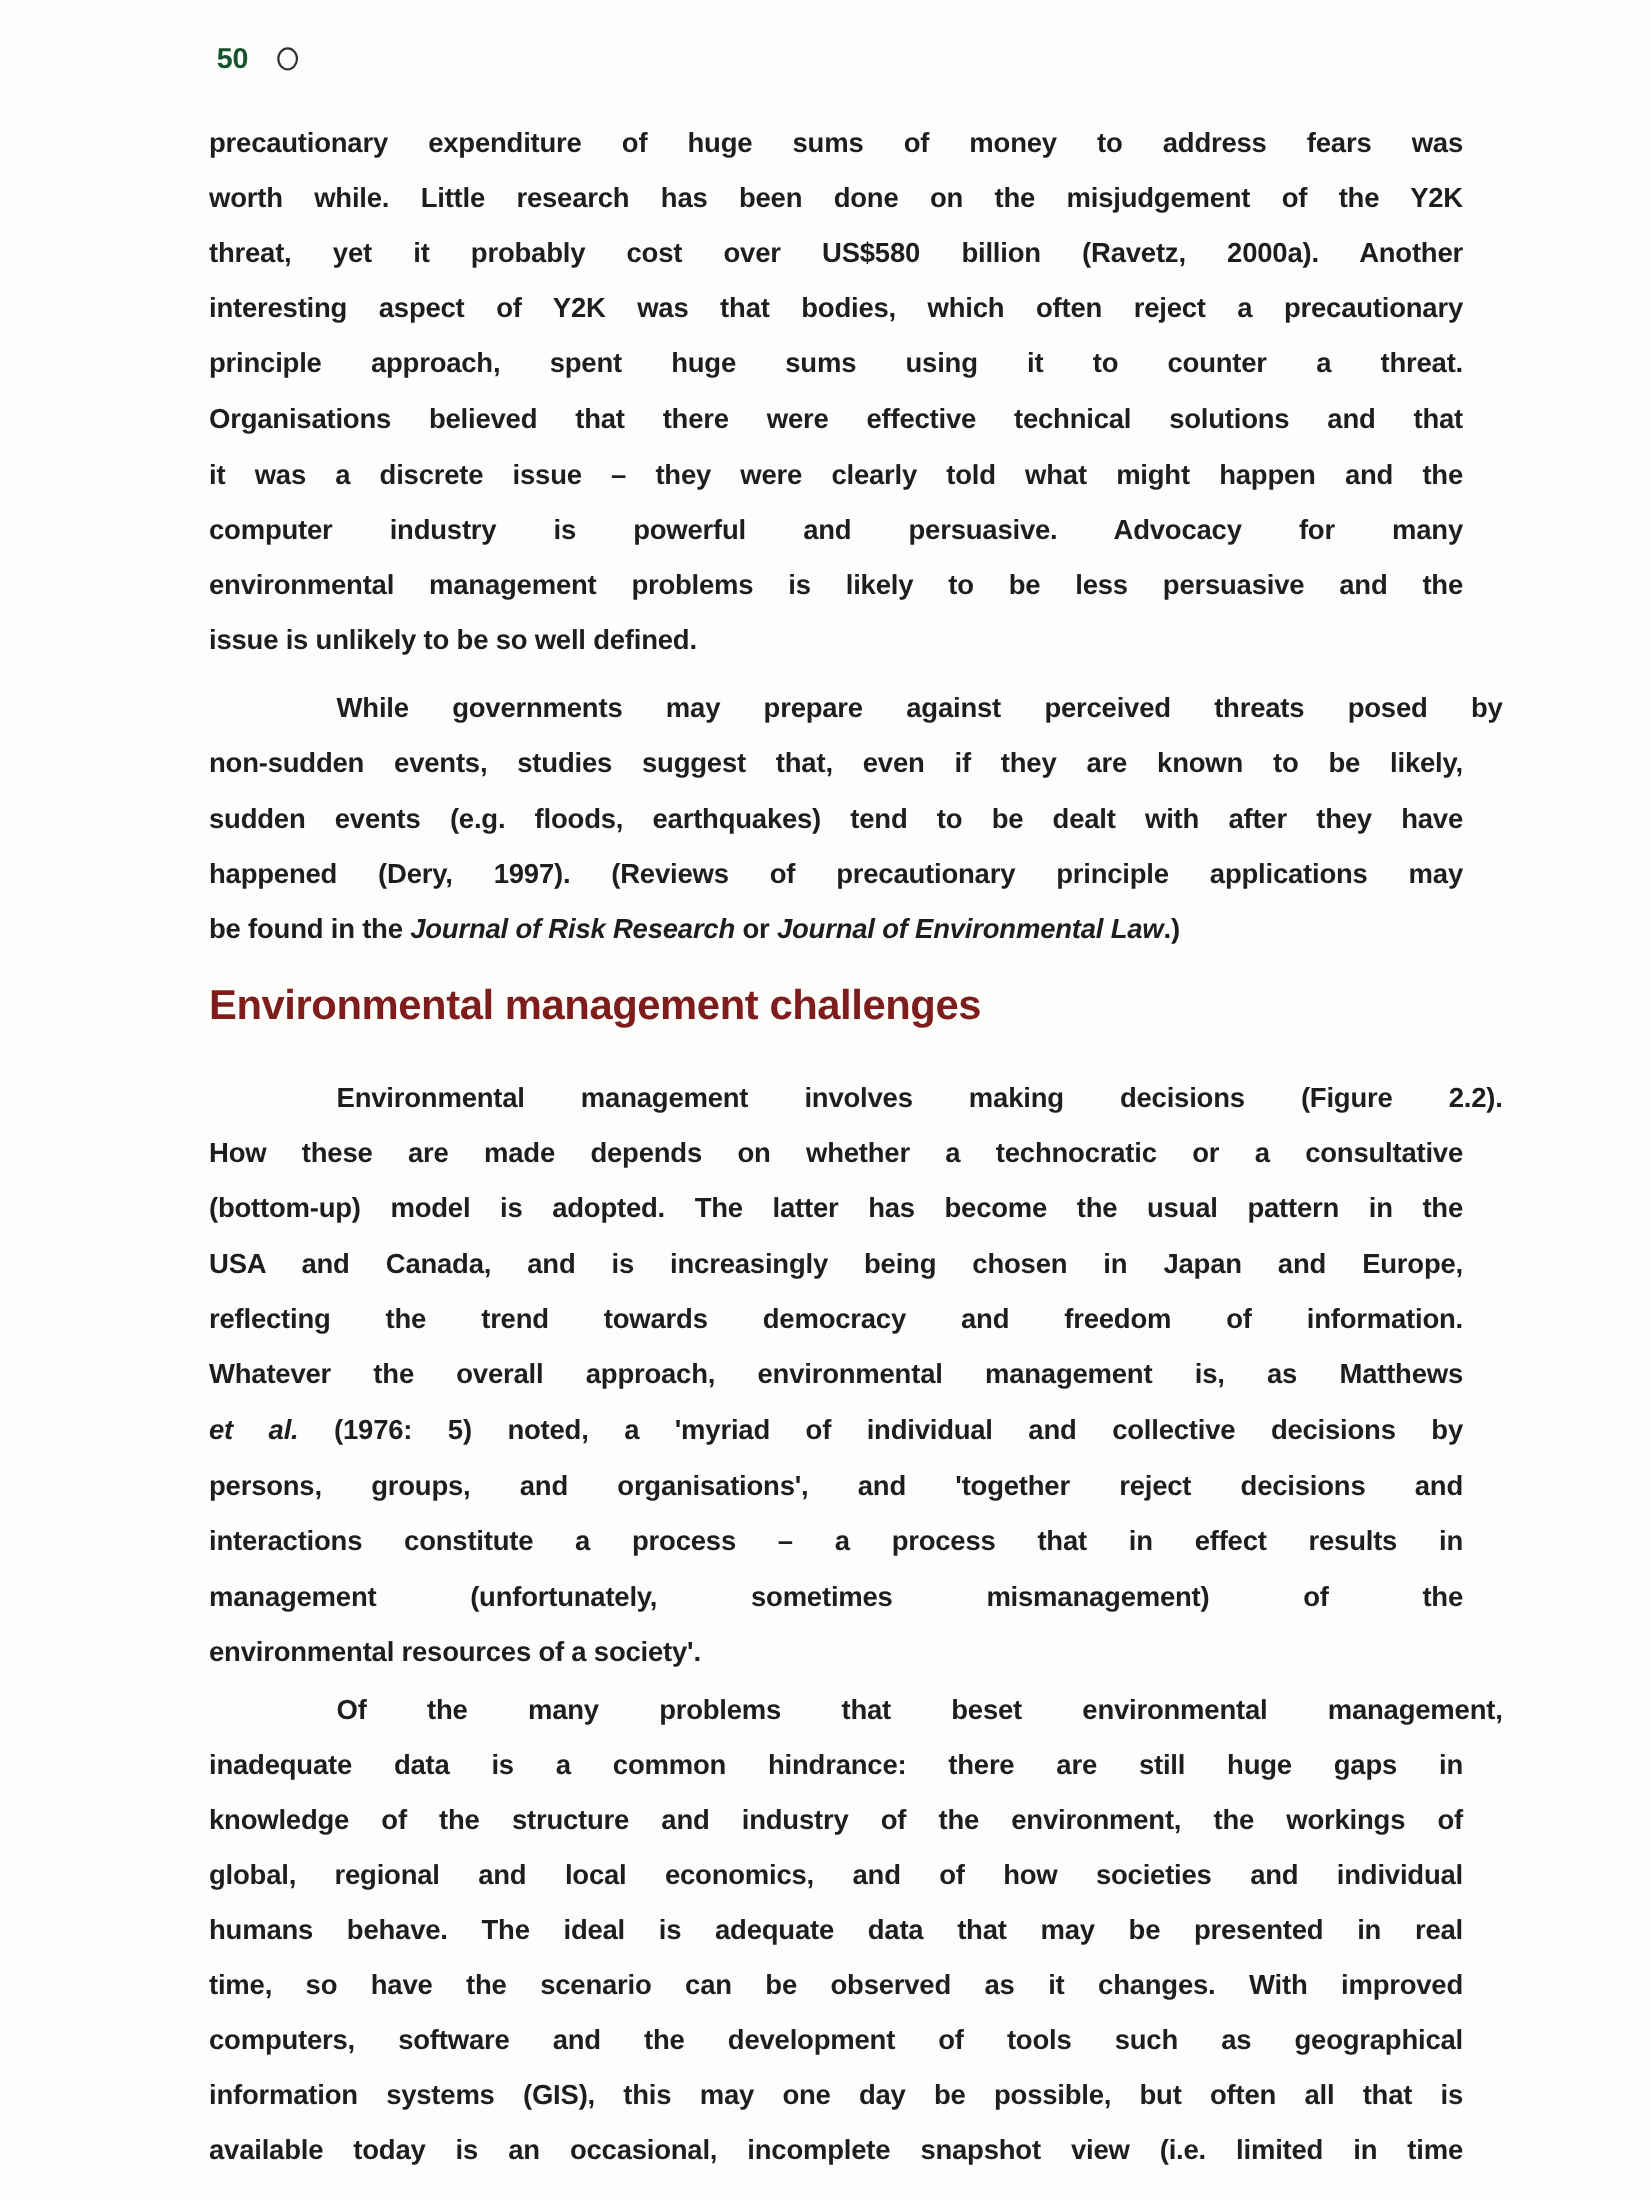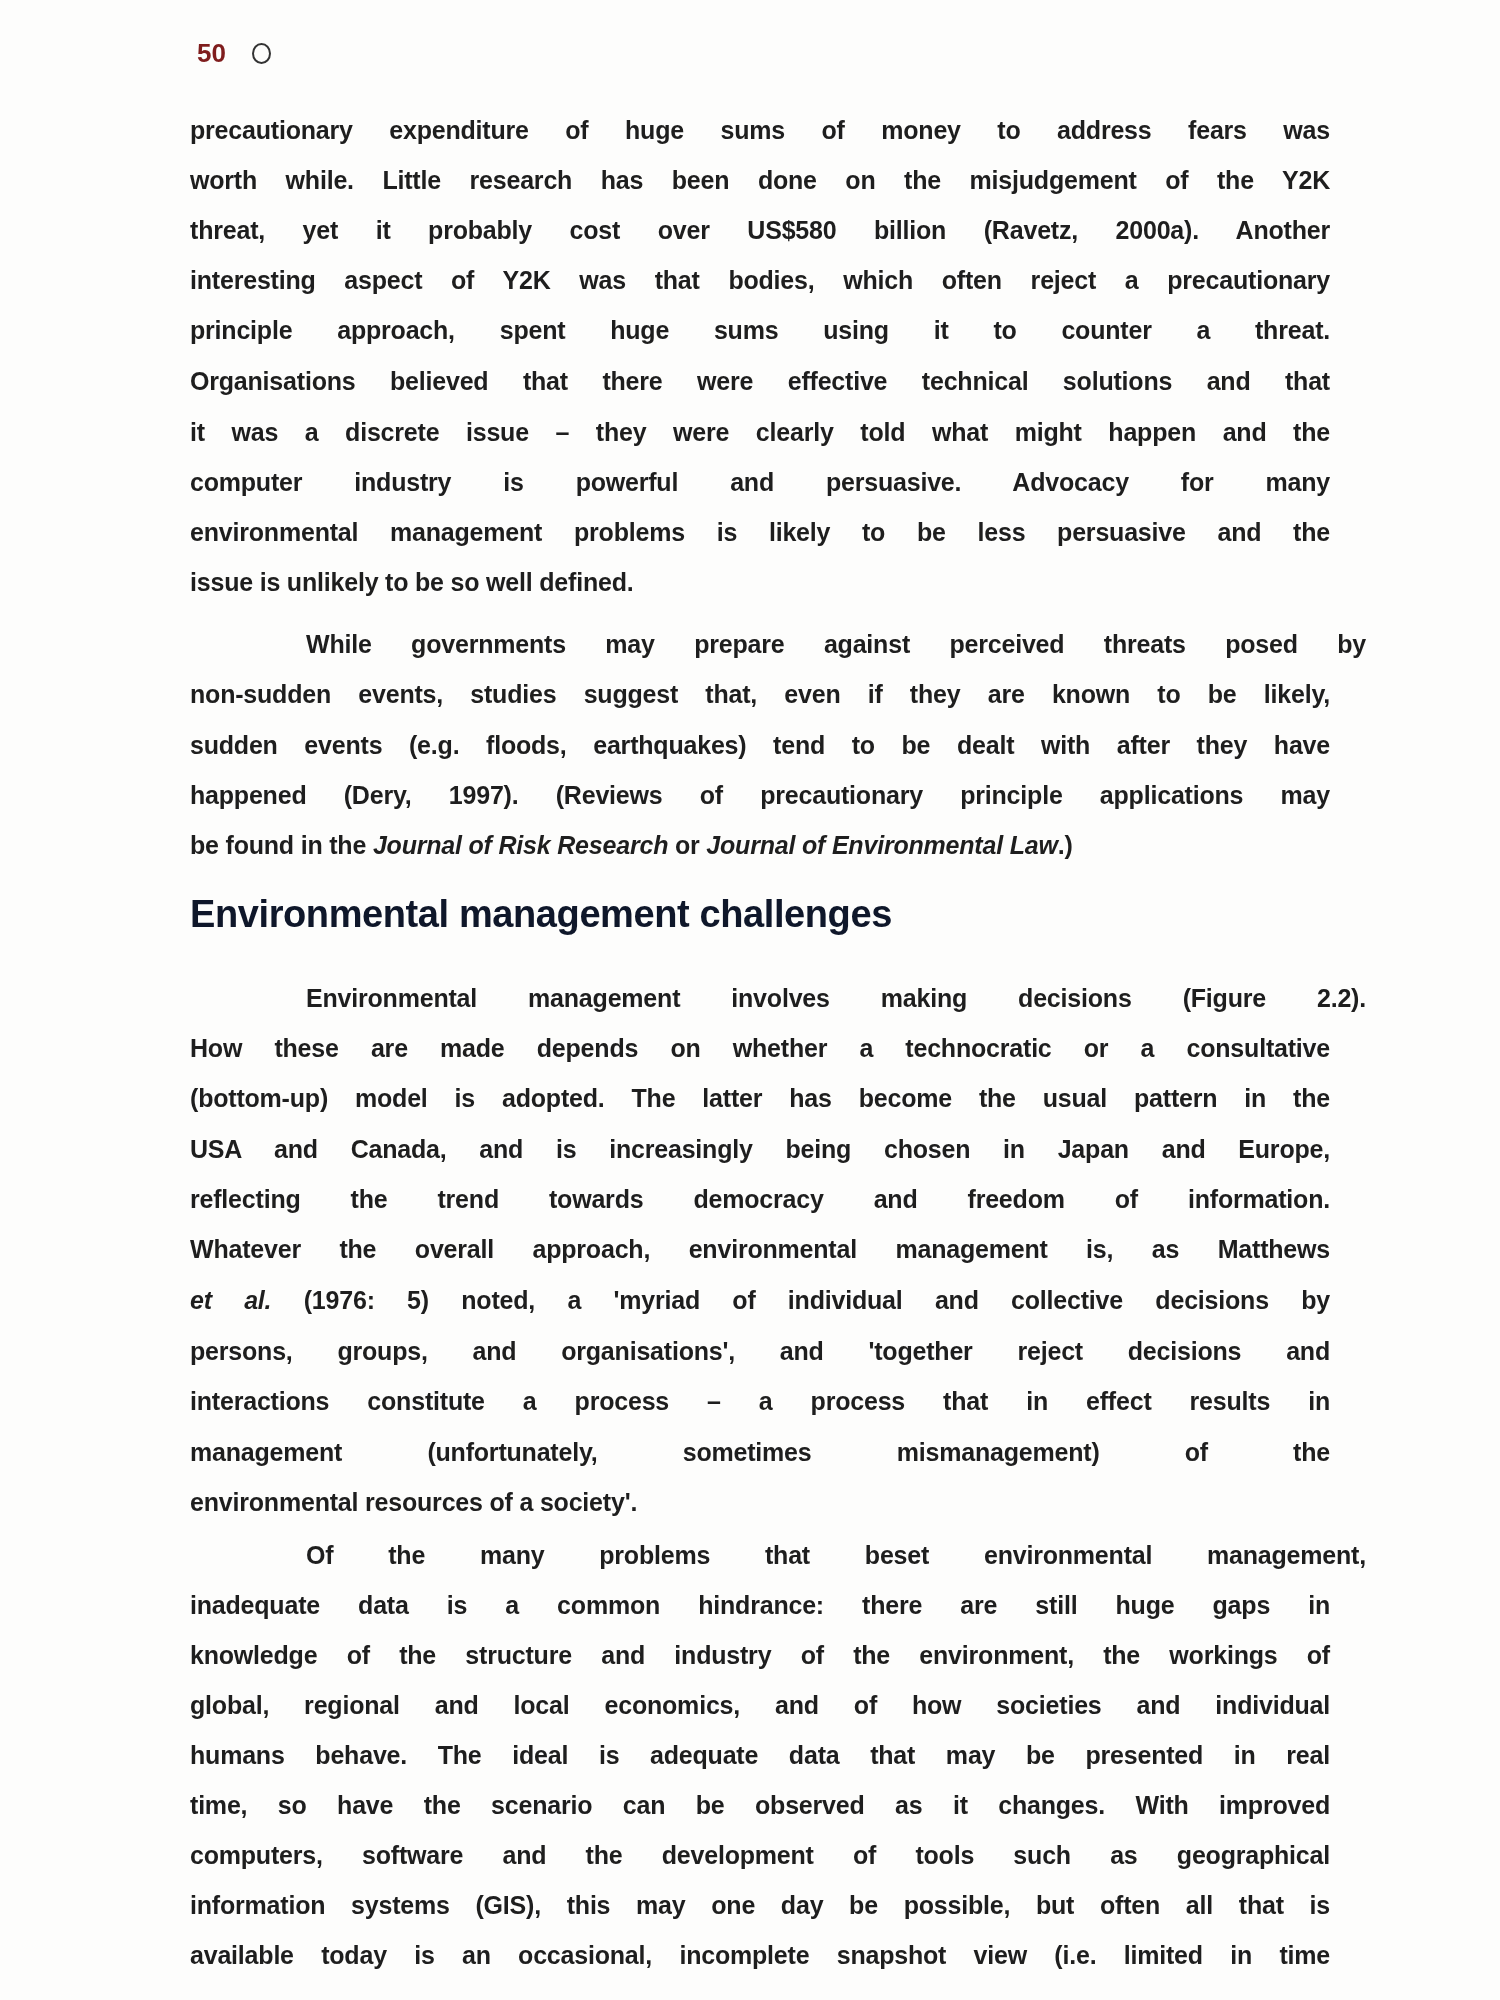--- a/index.html
+++ b/index.html
@@ -4,40 +4,40 @@
 <style>
   html, body { margin: 0; padding: 0; }
   body {
     width: 1500px; height: 2000px; background: #fdfdfc;
     position: relative; overflow: hidden;
     font-family: "Liberation Sans", "DejaVu Sans", sans-serif;
     color: #1e1e1e;
   }
   .page-header {
     position: absolute; left: 197px; top: 38px;
-    font-size: 26px; font-weight: bold; color: #7f1d1d;
+    font-size: 26px; font-weight: bold; color: #14532d;
     display: flex; align-items: center; white-space: nowrap;
   }
   .page-header .circle {
     display: inline-block; width: 15px; height: 17px;
     border: 2.5px solid #333; border-radius: 50%;
     margin: 0 26px 0 26px;
   }
   .line {
     position: absolute; left: 190px; width: 1140px;
     font-size: 25px; line-height: 40px; white-space: nowrap;
     text-align: justify; text-align-last: justify;
     letter-spacing: -0.2px;
     font-weight: bold;
   }
   .line.last { text-align-last: left; }
   .line.indent { left: 270px; width: 1060px; margin-left: 36px; }
   .heading {
     position: absolute; left: 190px; top: 893px;
-    font-size: 38px; font-weight: bold; color: #0f172a;
+    font-size: 38px; font-weight: bold; color: #7f1d1d;
     white-space: nowrap; letter-spacing: -0.4px;
   }
   i { font-style: italic; }
 </style>
 </head>
 <body>
 
 <div class="page-header">
   <span>50</span>
   <span class="circle"></span>

